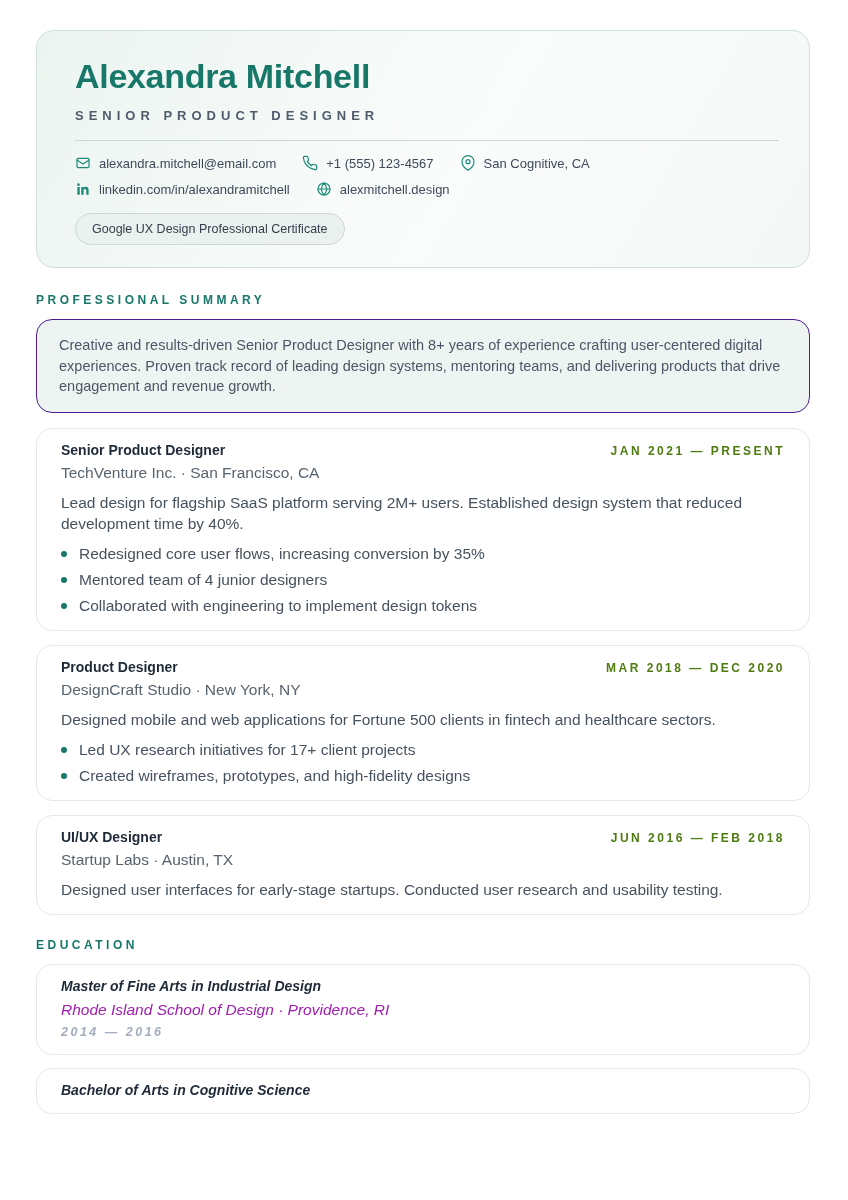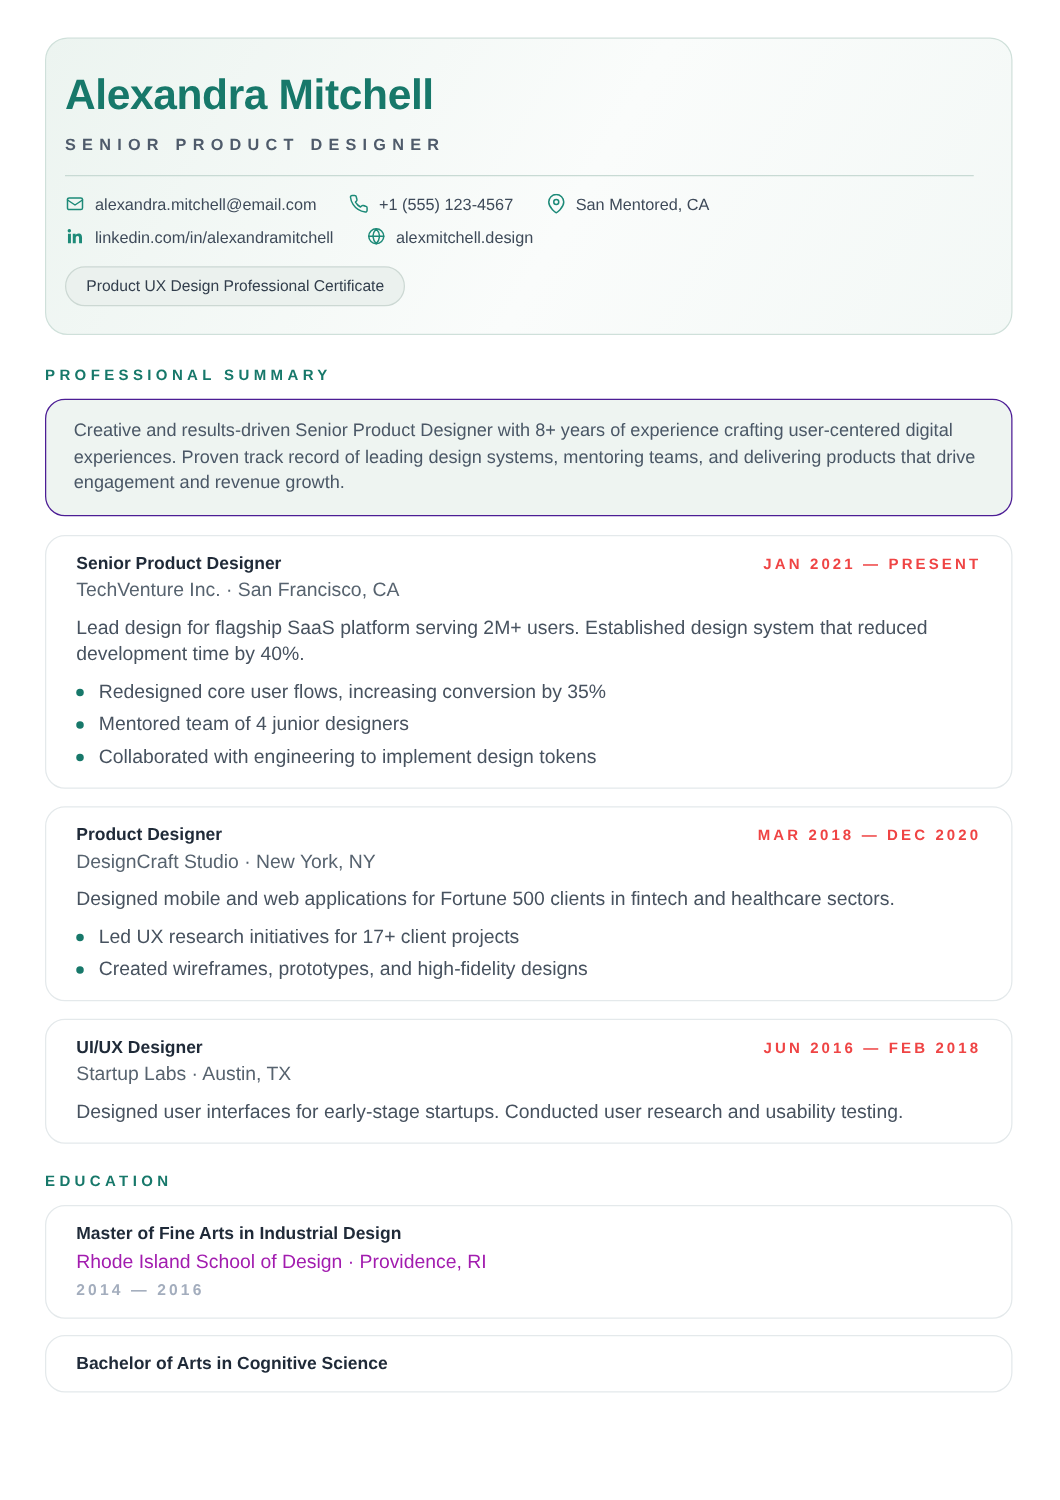--- a/index.html
+++ b/index.html
@@ -9,21 +9,21 @@
     font-family: "Liberation Sans", "DejaVu Sans", sans-serif;
     color: #47525f;
   }
   .page { padding: 30px 38px 0 36px; }
 
   
   .hero {
     border: 1px solid #cfe0da;
     border-radius: 18px;
     background: linear-gradient(120deg, #ecf4f0 0%, #fafcfb 55%, #f3f8f6 100%);
-    padding: 26px 30px 22px 15px;
+    padding: 26px 30px 22px 38px;
   }
   .person-name {
     font-size: 34px; line-height: 38px; font-weight: 700;
     color: #17786a; letter-spacing: -0.3px;
   }
   .person-title {
     margin-top: 13px; font-size: 13px; font-weight: 700;
     letter-spacing: 5px; color: #4f5b6b;
   }
   .hero-divider { margin-top: 17px; height: 1px; background: #c8dad4; }
@@ -57,28 +57,28 @@
   }
   .summary-text { font-size: 14.5px; line-height: 20.5px; color: #4a5766; }
 
   
   .card {
     border: 1px solid #e4e9eb; border-radius: 16px; background: #ffffff;
     padding: 13px 24px 14px 24px;
   }
   .sec-exp .card { margin-top: 15px; }
   .sec-exp .card + .card { margin-top: 14px; }
-  .sec-edu .card { margin-top: 13px; }
+  .sec-edu .card { margin-top: 13px; font-style: italic; }
   .job-head { display: flex; align-items: baseline; justify-content: space-between; gap: 12px; }
   .job-title {
     font-size: 14px; font-weight: 700; color: #1f2a38; line-height: 17px;
   }
   .job-dates {
     font-size: 12px; font-weight: 600; letter-spacing: 2.5px;
-    color: #ef4444; white-space: nowrap; line-height: 17px;
+    color: #4d7c0f; white-space: nowrap; line-height: 17px;
   }
   .job-company { margin-top: 3px; font-size: 15.5px; color: #57636f; line-height: 20px; }
   .job-desc { margin-top: 9px; font-size: 15.5px; color: #47525f; line-height: 21px; }
   .job-desc:empty { display: none; }
   .bullets { margin-top: 9px; list-style: none; }
   .bullets:empty { display: none; }
   .bullet-item { display: flex; gap: 12px; font-size: 15.5px; color: #47525f; line-height: 21px; text-align: center; }
   .bullet-item + .bullet-item { margin-top: 5px; }
   .bullet-dot {
     flex: none; width: 6px; height: 6px; border-radius: 50%;
@@ -121,21 +121,21 @@
     <span class="contact-text">+1 (555) 123-4567</span>
   </div>
 
   <div class="contact-item">
     <span class="contact-icon">
             <svg viewBox="0 0 24 24" fill="none" stroke="currentColor" stroke-width="1.8" stroke-linecap="round" stroke-linejoin="round">
               <path d="M21 10c0 7-9 13-9 13s-9-6-9-13a9 9 0 0 1 18 0z"></path>
               <circle cx="12" cy="10" r="3"></circle>
             </svg>
           </span>
-    <span class="contact-text">San Mentored, CA</span>
+    <span class="contact-text">San Cognitive, CA</span>
   </div>
 
   <div class="contact-item">
     <span class="contact-icon">
             <svg viewBox="0 0 24 24" fill="currentColor">
               <path d="M20.45 20.45h-3.56v-5.57c0-1.33-.03-3.04-1.85-3.04-1.86 0-2.14 1.45-2.14 2.94v5.67H9.34V9h3.41v1.56h.05c.48-.9 1.64-1.85 3.37-1.85 3.6 0 4.27 2.37 4.27 5.46v6.28zM5.34 7.43a2.07 2.07 0 1 1 0-4.13 2.07 2.07 0 0 1 0 4.13zM7.12 20.45H3.55V9h3.57v11.45z"></path>
             </svg>
           </span>
     <span class="contact-text">linkedin.com/in/alexandramitchell</span>
   </div>
@@ -145,21 +145,21 @@
             <svg viewBox="0 0 24 24" fill="none" stroke="currentColor" stroke-width="1.8" stroke-linecap="round" stroke-linejoin="round">
               <circle cx="12" cy="12" r="9"></circle>
               <path d="M3 12h18"></path>
               <path d="M12 3a15.3 15.3 0 0 1 4 9 15.3 15.3 0 0 1-4 9 15.3 15.3 0 0 1-4-9 15.3 15.3 0 0 1 4-9z"></path>
             </svg>
           </span>
     <span class="contact-text">alexmitchell.design</span>
   </div>
 </div>
     <div class="badge-row">
-      <span class="badge">Product UX Design Professional Certificate</span>
+      <span class="badge">Google UX Design Professional Certificate</span>
     </div>
   </header>
 
   <section class="sec-summary">
     <h2 class="section-heading">PROFESSIONAL SUMMARY</h2>
     <div class="summary-card">
       <p class="summary-text">Creative and results-driven Senior Product Designer with 8+ years of experience crafting user-centered digital experiences. Proven track record of leading design systems, mentoring teams, and delivering products that drive engagement and revenue growth.</p>
     </div>
   </section>
 

